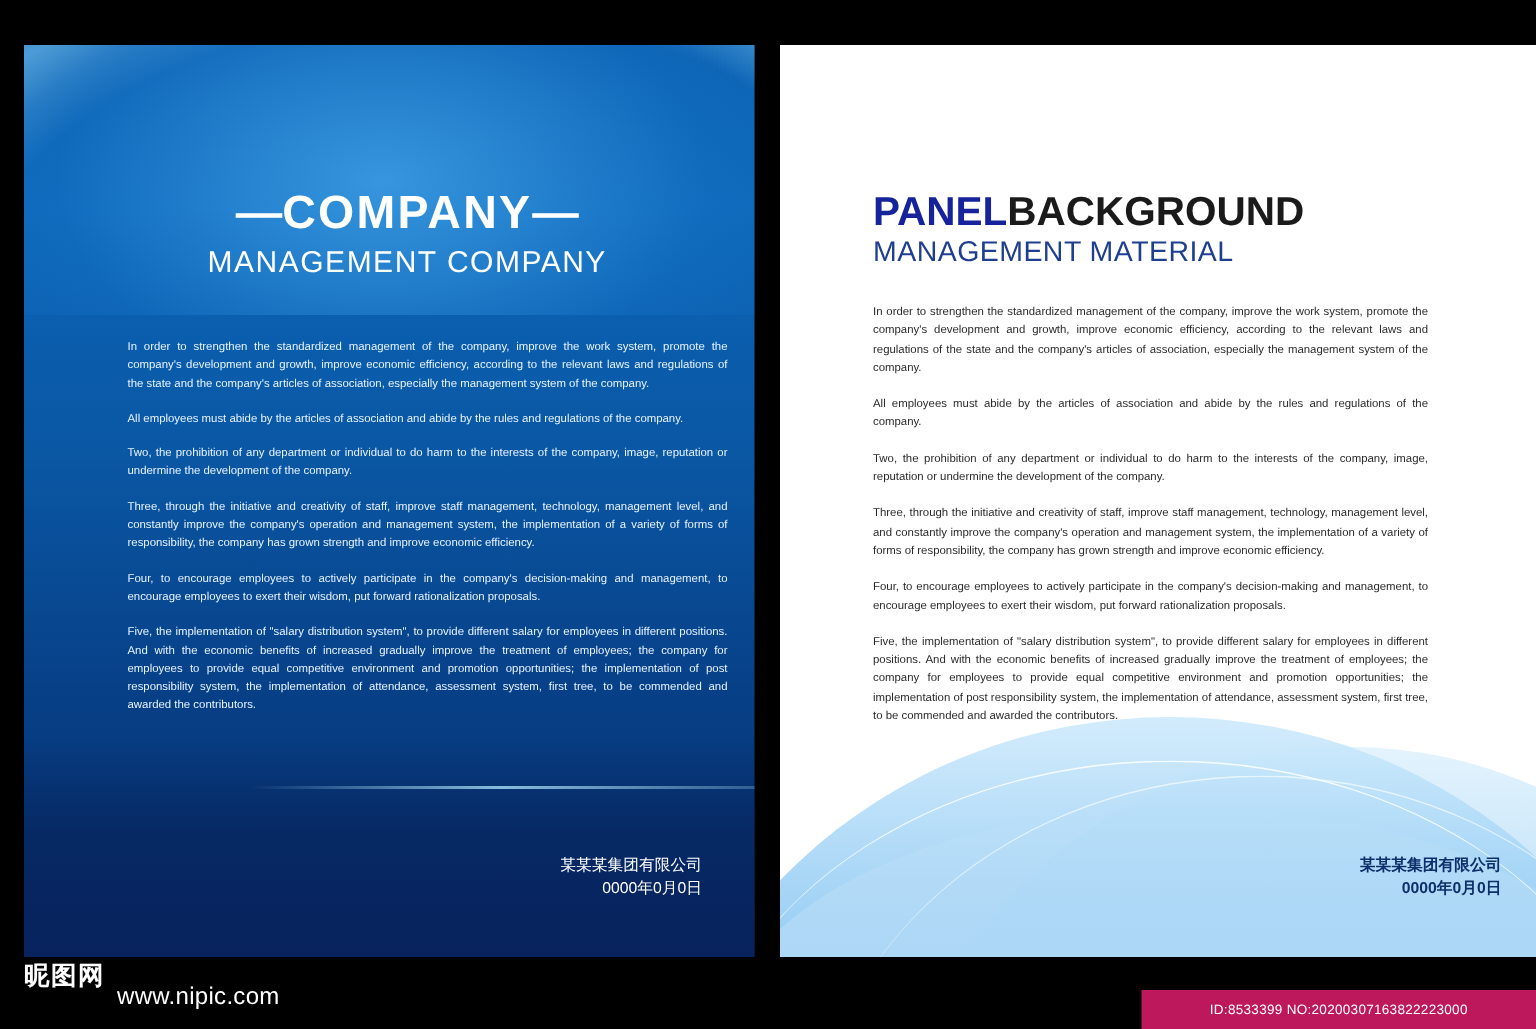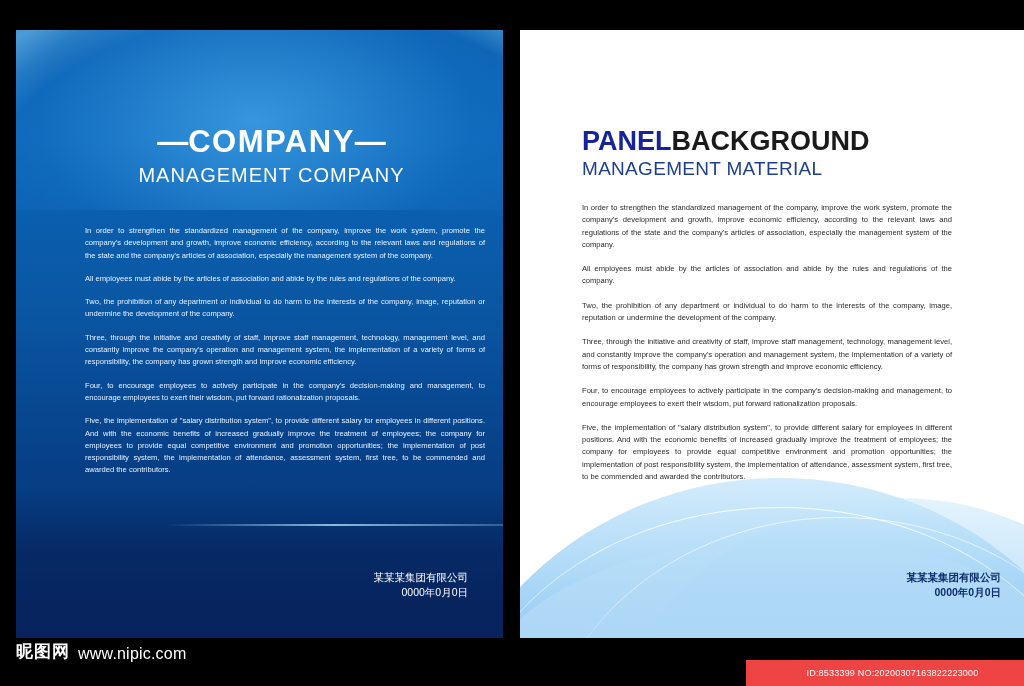--- a/index.html
+++ b/index.html
@@ -210,49 +210,48 @@
     text-align: right;
     color: #0d2f6b;
     font-size: 10.5px;
     font-weight: bold;
     line-height: 1.45;
   }
 
   
   .watermark {
     position: absolute;
-    left: 16px; bottom: 23px;
+    left: 16px; bottom: 12px;
     display: flex;
-    align-items: flex-end;
+    align-items: center;
     gap: 8px;
   }
   .wm-cn {
     color: #ffffff;
     font-size: 17px;
     font-weight: bold;
     letter-spacing: 1px;
   }
   .wm-url {
     color: #ffffff;
     font-size: 16px;
     letter-spacing: 0.2px;
     margin-top: 30px;
   }
   .id-badge {
     position: absolute;
     right: 0; bottom: 0;
     width: 263px; height: 26px;
-    background: #ef4444;
+    background: #be185d;
     color: #ffffff;
     font-size: 9px;
     display: flex;
     align-items: center;
     justify-content: center;
     letter-spacing: 0.2px;
-    padding-left: 15px;
   }
 </style>
 </head>
 <body>
 
 <div class="stage">
 
   <div class="poster-left">
     <div class="glow-top"></div>
     <div class="swoosh s1"></div>

